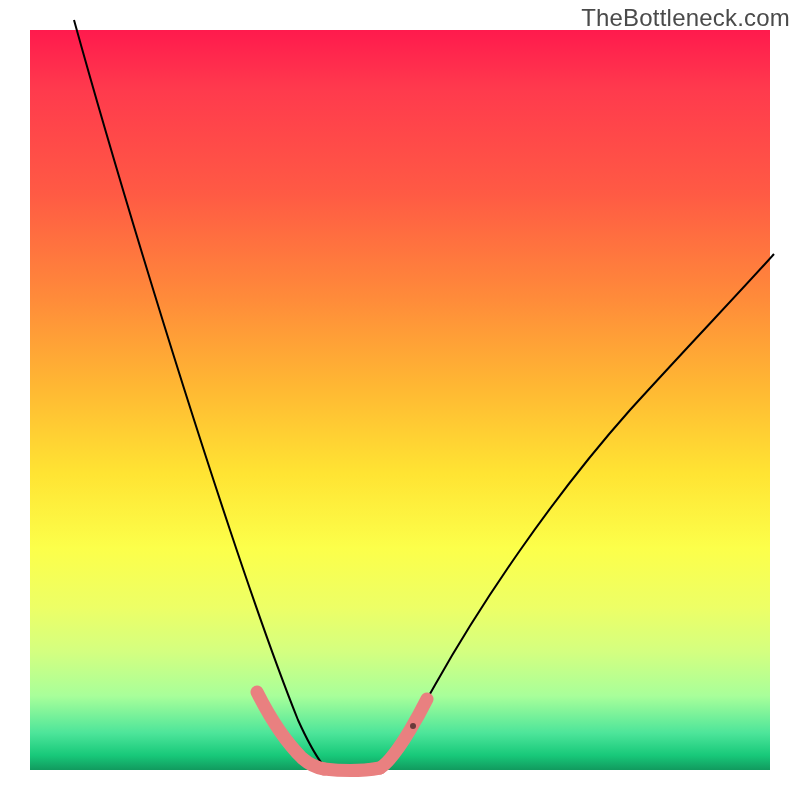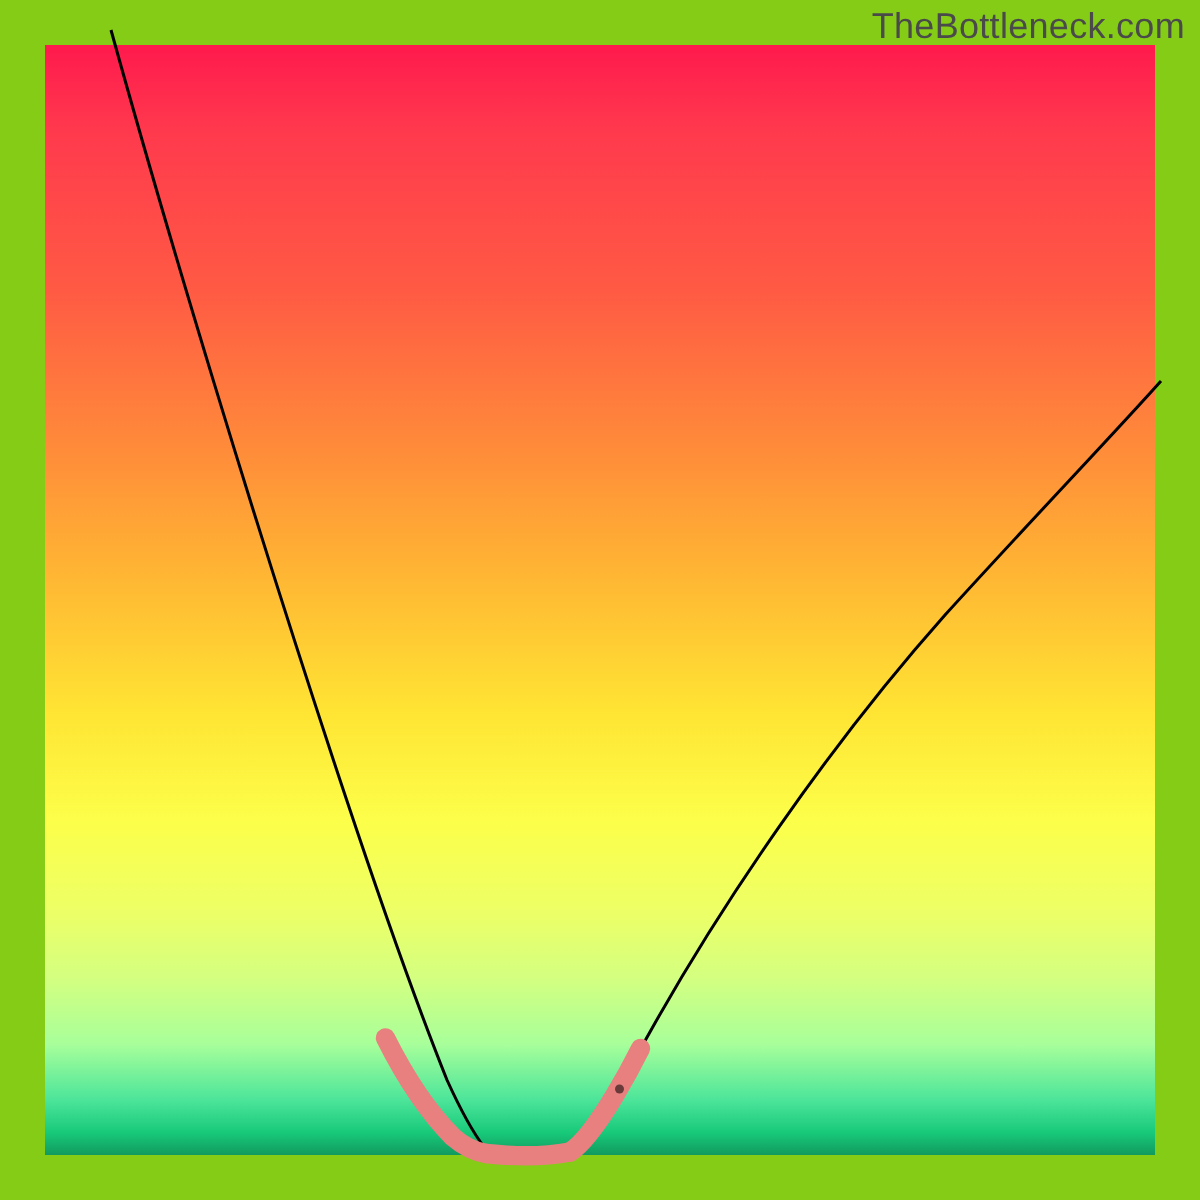--- a/index.html
+++ b/index.html
@@ -8,21 +8,21 @@
     width: 800px;
     height: 800px;
     background: #000;
     overflow: hidden;
     font-family: Arial, Helvetica, sans-serif;
   }
   .frame {
     position: absolute;
     left: 0; top: 0;
     width: 800px; height: 800px;
-    background: #84cc16;
+    background: #ffffff;
   }
   .plot-area {
     position: absolute;
     left: 30px;
     top: 30px;
     width: 740px;
     height: 740px;
     
     background: linear-gradient(to bottom,
       #ff1a4d 0%,

